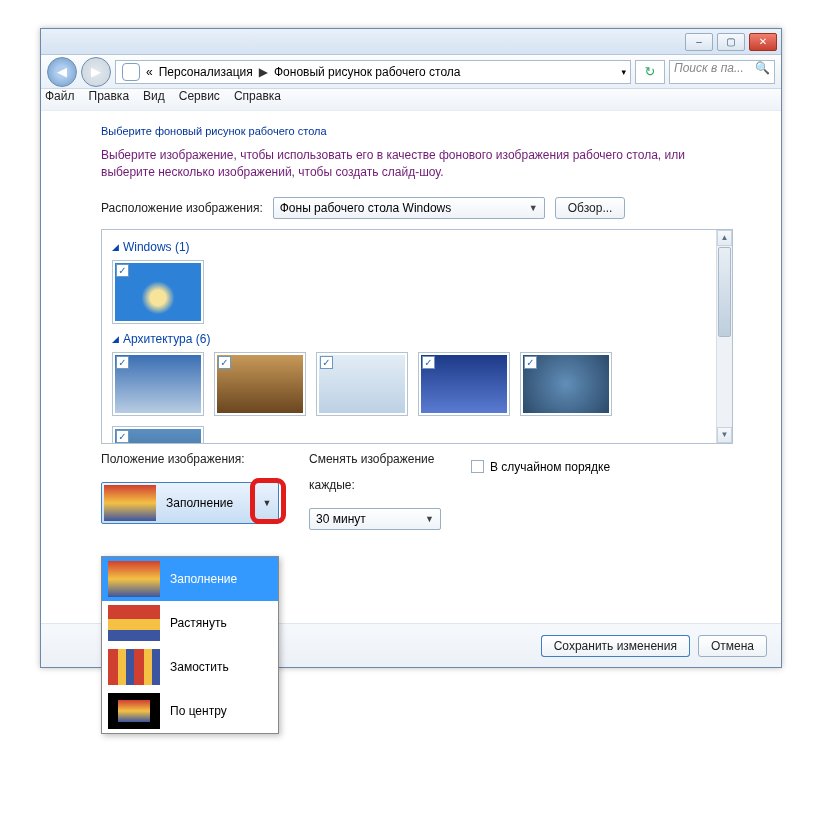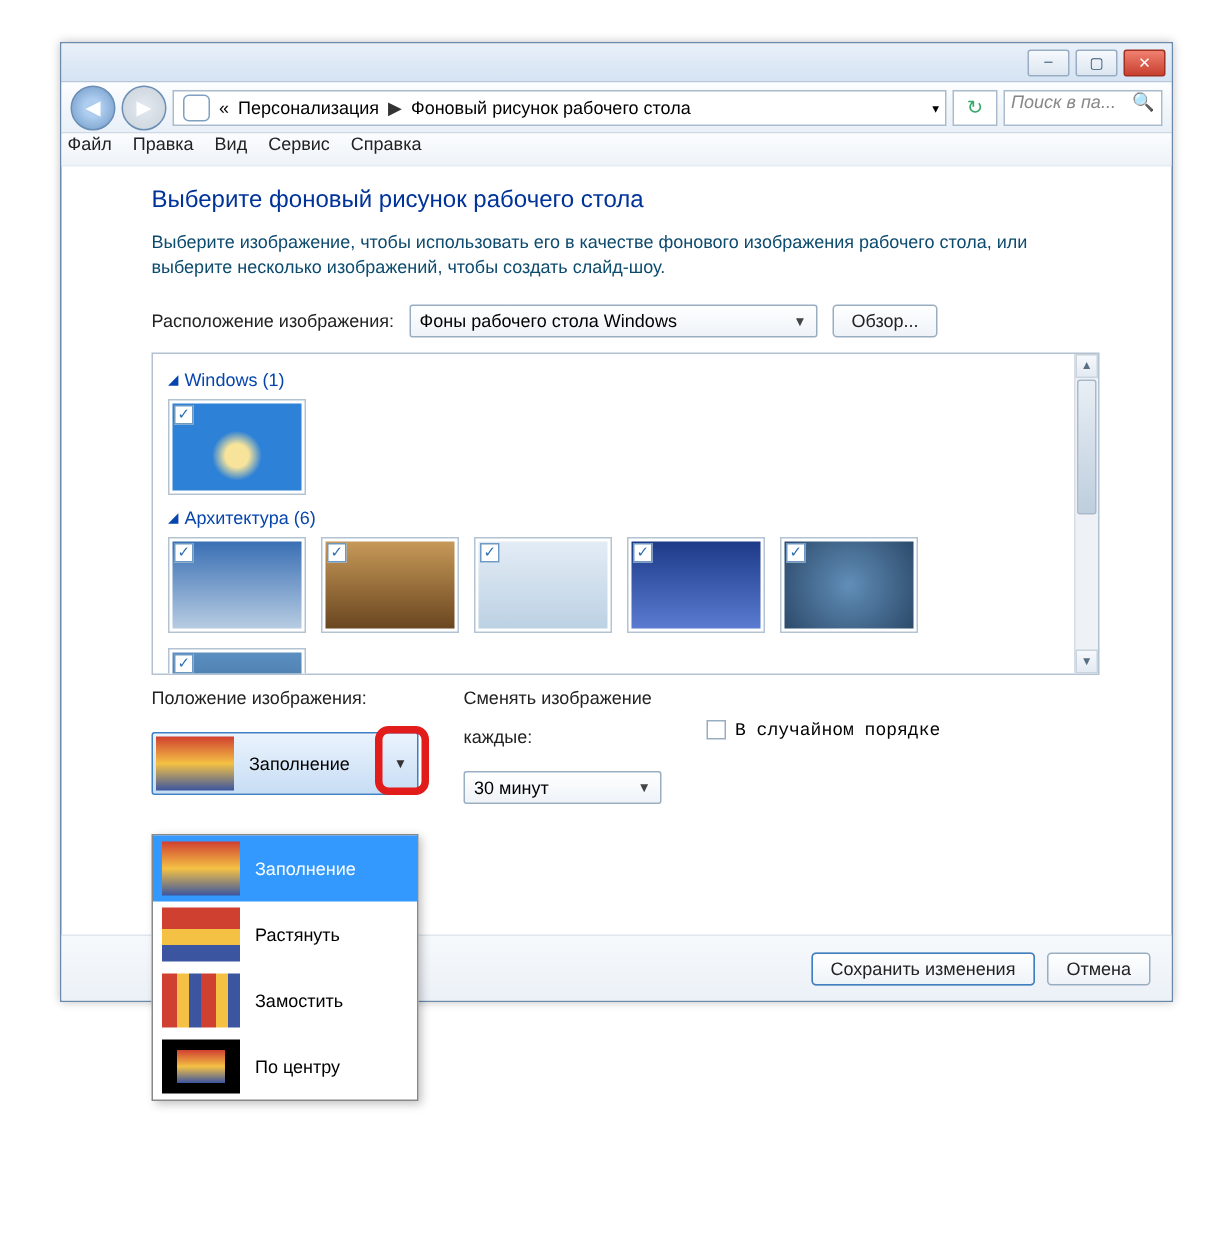--- a/index.html
+++ b/index.html
@@ -80,22 +80,22 @@
   background: linear-gradient(#fbfcfe,#eef3f8);
   border-bottom: 1px solid #e5ecf3;
   display:flex; 
   padding-left: 4px;
   gap: 14px;
 }
 .menubar span { color:#222; }
 .content {
   padding: 14px 48px 12px 60px;
 }
-.heading { color:#003399; font-size:16px; margin-bottom: 10px;}
-.desc { color:#0c4a6e; margin-bottom: 16px; line-height:1.4;}
+.heading { color:#003399; font-size:11px; margin-bottom: 10px;}
+.desc { color:#701a75; margin-bottom: 16px; line-height:1.4;}
 .row { display:flex; align-items:center; gap:10px; margin-bottom: 10px;}
 .label { color:#222;}
 .combo {
   height: 22px; border:1px solid #9aaec2;
   background:linear-gradient(#fff,#eef3f8);
   display:flex; align-items:center;
   padding: 0 6px; gap: 6px;
   border-radius: 2px;
   position: relative;
 }
@@ -169,21 +169,21 @@
 .picposcombo .caret { width:18px; text-align:center;font-size:9px;color:#333;}
 .highlight {
   position:absolute;
   width: 36px; height: 46px;
   border: 5px solid #e21b1b;
   border-radius: 9px;
   top: -5px; right: -8px;
   pointer-events:none;
 }
 .intervalcombo { width: 132px;}
-.shuffle { display:flex; align-items:center; gap:6px; margin-top:22px;font-family:Liberation Mono, monospace;}
+.shuffle { display:flex; align-items:center; gap:6px; margin-top:8px;}
 .shufflechk { width:13px;height:13px;border:1px solid #9aaec2;background:#fff;}
 .footer {
   position:absolute;
   bottom: 0; left:0; right:0;
   height: 44px;
   background: linear-gradient(#f6f9fc,#ecf1f7);
   border-top: 1px solid #dfe6ed;
   display:flex; align-items:center; justify-content:flex-end;
   padding: 0 14px; gap: 8px;
 }

